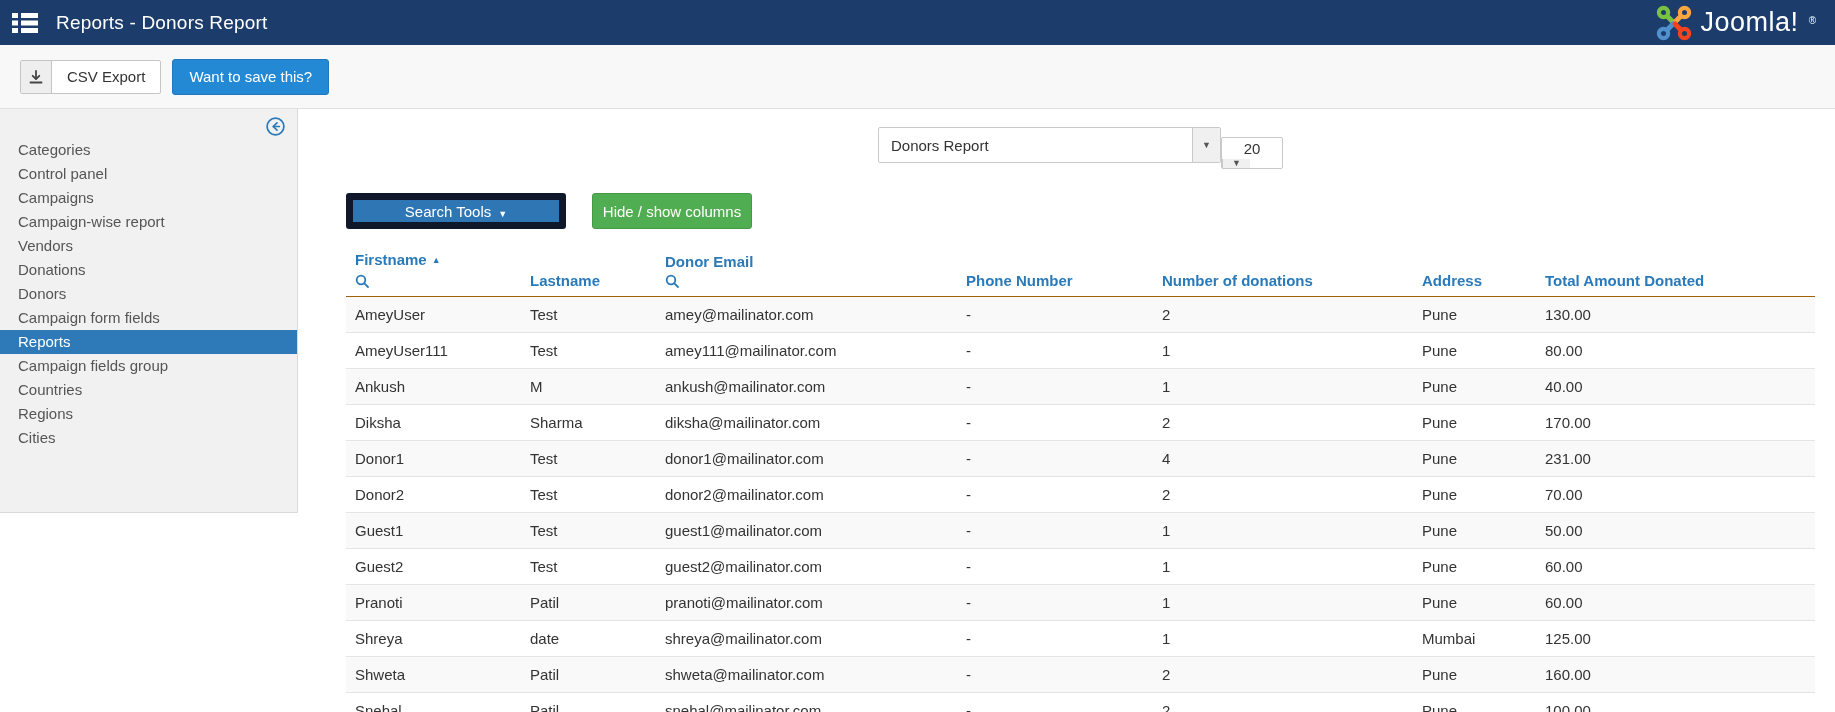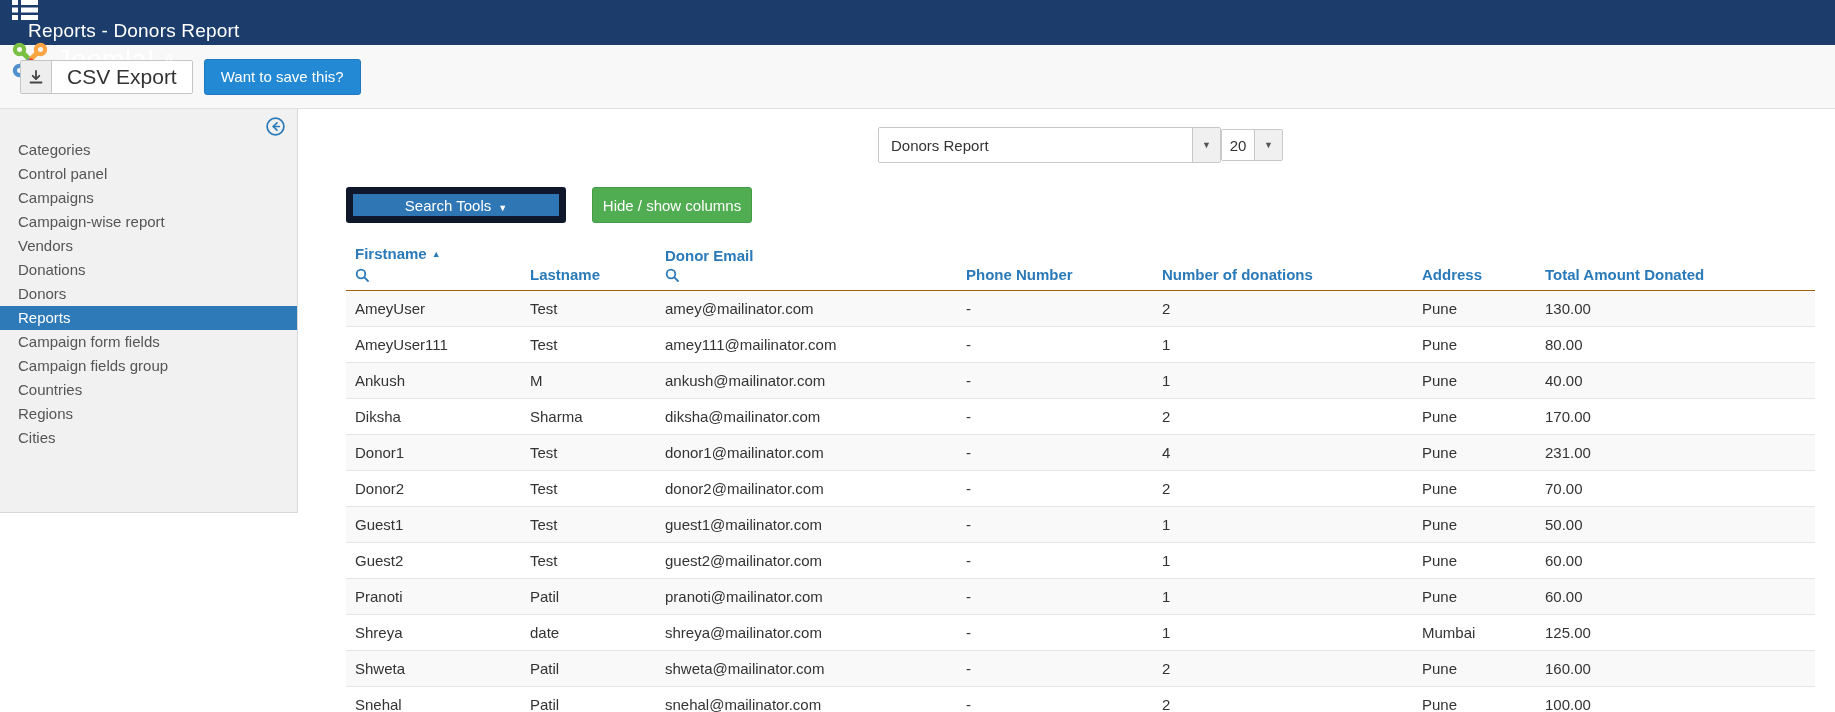--- a/index.html
+++ b/index.html
@@ -5,38 +5,38 @@
   :root{
     --c-topbar:#1c3d6c; --c-link:#2a7ab9; --c-primary:#2f76b5; --c-save:#2489d4;
     --c-success:#51ad51; --c-active-item:#2e7ab8;
     --c-logo-green:#7ac143; --c-logo-orange:#f9a541; --c-logo-red:#f44321; --c-logo-blue:#5091cd;
   }
   *{box-sizing:border-box;}
   html,body{margin:0;padding:0;}
   body{width:1835px;height:712px;overflow:hidden;background:#fff;
        font-family:"Liberation Sans",sans-serif;color:#333;}
   
-  .topbar{height:45px;background:var(--c-topbar);display:flex;
-          padding:0 20px 0 12px;flex-direction:column;}
+  .topbar{height:45px;background:var(--c-topbar);display:flex;align-items:center;
+          padding:0 20px 0 12px;}
   .menu-btn{background:none;border:none;padding:0;width:28px;height:22px;cursor:pointer;
             display:flex;align-items:center;}
   .topbar h1{font-size:19px;font-weight:400;color:#fff;margin:0 0 0 16px;flex:1;
              letter-spacing:.2px;}
   .brand{display:flex;align-items:center;gap:9px;color:#fff;}
   .brand-text{font-size:27px;font-weight:400;letter-spacing:.5px;}
   .brand sup{font-size:10px;vertical-align:top;position:relative;top:-2px;left:1px;}
   
   .toolbar{height:64px;background:#f8f8f8;border-bottom:1px solid #e0e0e0;
            display:flex;align-items:center;padding-left:20px;gap:11px;}
   .csv-btn{display:flex;align-items:stretch;height:34px;background:#fff;
            border:1px solid #c5c5c5;border-radius:2px;cursor:pointer;padding:0;
            font-family:inherit;}
   .csv-icon-seg{width:31px;background:#eee;border-right:1px solid #c5c5c5;
                 display:flex;align-items:center;justify-content:center;}
-  .csv-label{padding:0 15px;display:flex;align-items:center;font-size:21px;color:#333;}
+  .csv-label{padding:0 15px;display:flex;align-items:center;font-size:15px;color:#333;}
   .save-btn{height:36px;background:var(--c-save);border:1px solid #1f78bd;color:#fff;
             font-size:15px;padding:0 16px;border-radius:3px;cursor:pointer;font-family:inherit;}
   
   .content{display:flex;height:603px;background:#fff;}
   .sidebar{width:298px;min-width:298px;height:404px;background:#f1f1f1;
            border-right:1px solid #d9d9d9;border-bottom:1px solid #d9d9d9;position:relative;}
   .collapse{position:absolute;top:8px;right:12px;background:none;border:none;padding:0;
             cursor:pointer;line-height:0;}
   .side-list{list-style:none;margin:29px 0 0;padding:0;}
   .side-item{height:24px;line-height:24px;padding-left:18px;font-size:15px;color:#555;
@@ -47,21 +47,21 @@
   .controls{display:flex;justify-content:center;align-items:flex-start;}
   .select{display:flex;background:#fff;border:1px solid #c9c9c9;border-radius:2px;
           cursor:pointer;}
   .report-select{width:343px;height:36px;}
   .select-value{flex:1;display:flex;align-items:center;padding-left:12px;font-size:15px;
                 color:#333;overflow:hidden;}
   .select-caret{width:28px;background:#f0f0f0;border-left:1px solid #c9c9c9;
                 display:flex;align-items:center;justify-content:center;}
   .caret-down{font-size:9px;color:#555;line-height:1;}
   .caret-down.white{color:#fff;margin-left:7px;}
-  .pagesize{width:62px;height:32px;margin-top:2px;}
+  .pagesize{width:62px;height:32px;margin-top:10px;flex-direction:column;}
   .pagesize .select-value{justify-content:center;padding-left:0;}
   
   .btns{margin-top:24px;display:flex;gap:26px;}
   .btn-search{width:220px;height:36px;background:var(--c-primary);border:7px solid #0f172a;
               color:#fff;font-size:15px;border-radius:3px;cursor:pointer;font-family:inherit;}
   .btn-cols{width:160px;height:36px;background:var(--c-success);border:1px solid #459a45;
             color:#fff;font-size:15px;border-radius:3px;cursor:pointer;font-family:inherit;}
   
   table{margin-top:18px;border-collapse:collapse;table-layout:fixed;width:1469px;
         font-size:15px;color:#333;}
@@ -147,22 +147,22 @@
         </svg>
       </button>
       <ul class="side-list" id="sidebar-list">
           <li class="side-item">Categories</li>
           <li class="side-item">Control panel</li>
           <li class="side-item">Campaigns</li>
           <li class="side-item">Campaign-wise report</li>
           <li class="side-item">Vendors</li>
           <li class="side-item">Donations</li>
           <li class="side-item">Donors</li>
+          <li class="side-item">Campaign form fields</li>
           <li class="side-item active">Reports</li>
-          <li class="side-item">Campaign form fields</li>
           <li class="side-item">Campaign fields group</li>
           <li class="side-item">Countries</li>
           <li class="side-item">Regions</li>
           <li class="side-item">Cities</li>
         </ul>
     </aside>
 
     <main>
       <div class="controls">
         <div class="select report-select">

